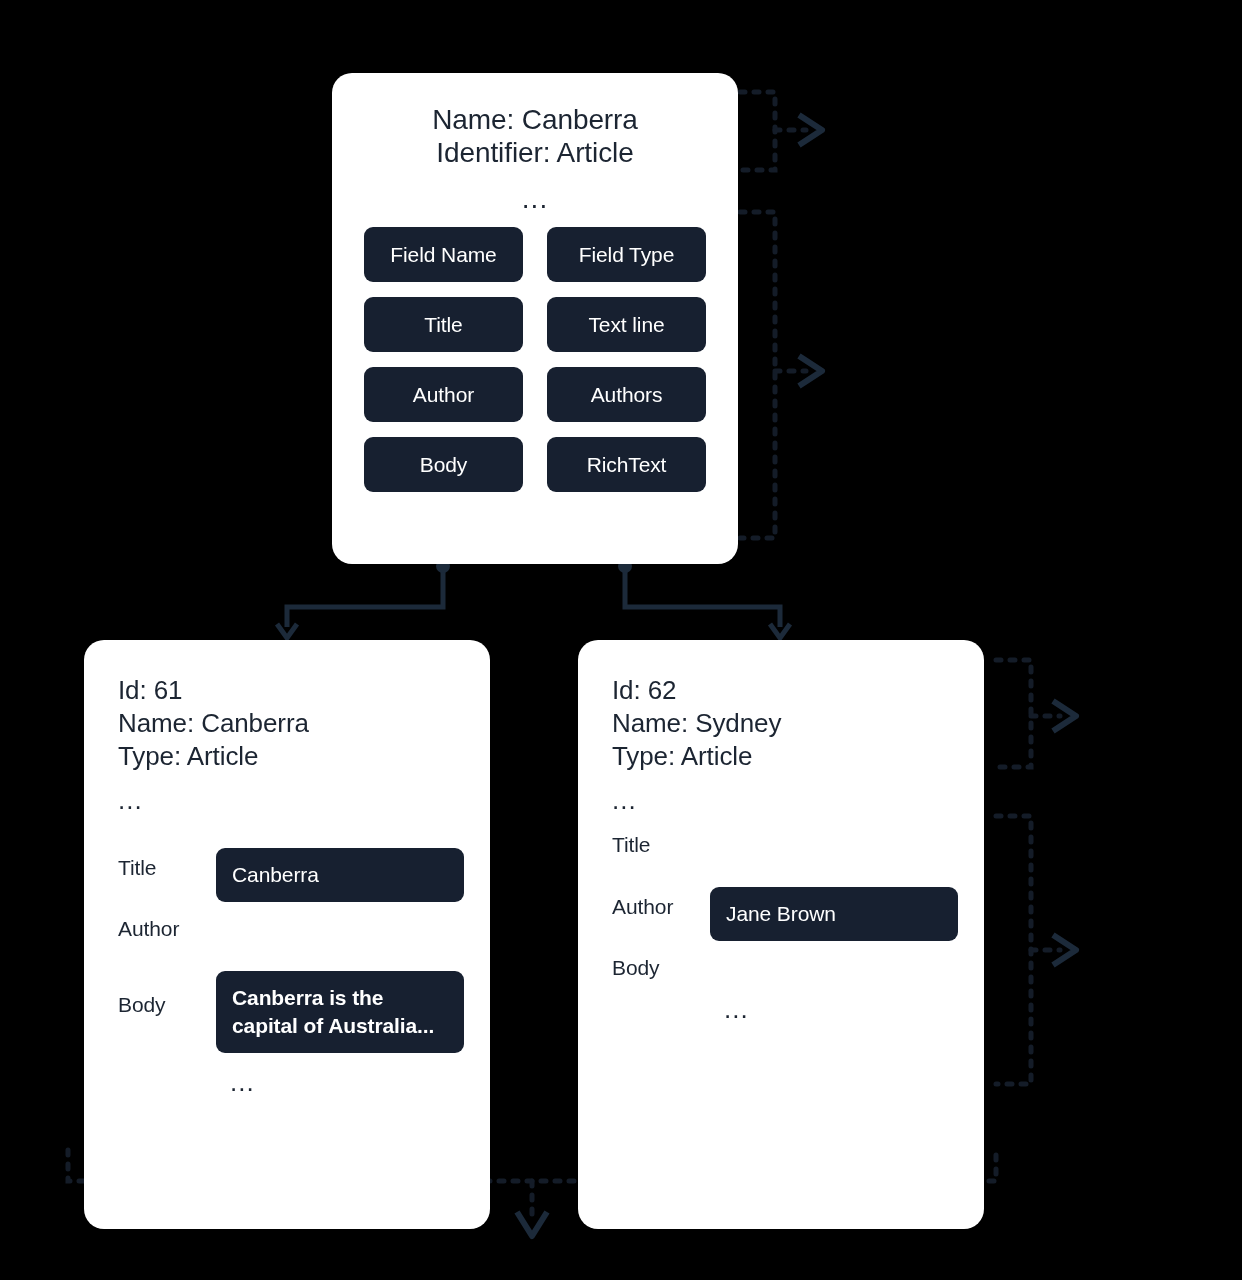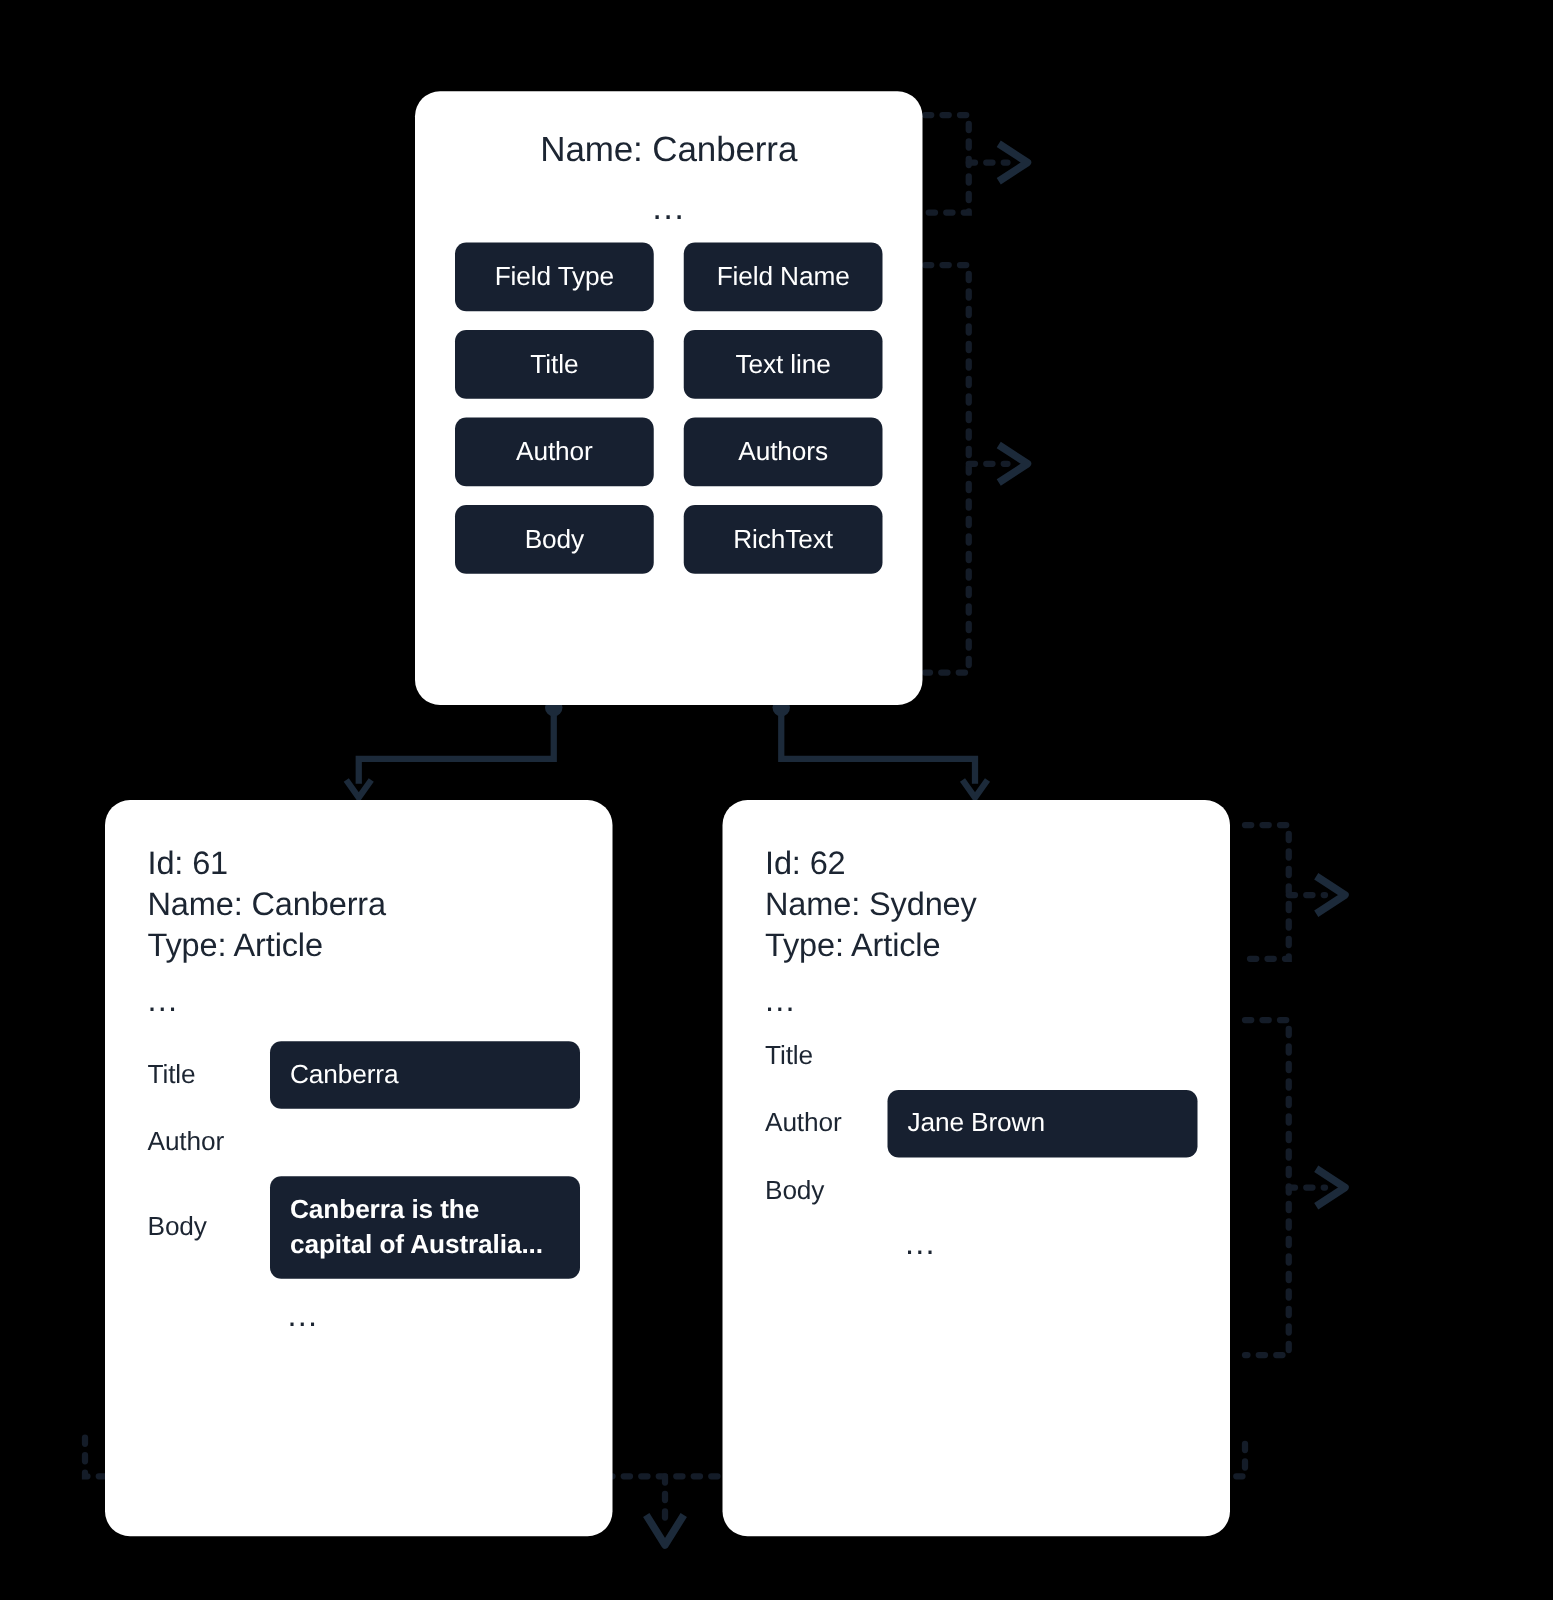--- a/index.html
+++ b/index.html
@@ -125,20 +125,21 @@
     border-radius: 9px;
     font-size: 21px;
     line-height: 28px;
     padding: 11px 16px;
     box-sizing: border-box;
     width: 256px;
     min-height: 54px;
     display: flex;
     align-items: center;
     letter-spacing: -0.1px;
+    margin-top: 15px;
   }
   .value-chip.tall { min-height: 82px; font-weight: bold; }
 
   .inst-foot-ellipsis {
     color: #1c2532;
     font-size: 26px;
     margin-top: 14px;
     margin-left: 112px;
     letter-spacing: 1px;
   }
@@ -195,26 +196,27 @@
 
     <g stroke="#141c28" stroke-width="5" fill="none" stroke-dasharray="5 9" stroke-linecap="round">
       <path d="M68,1150 L68,1181 L996,1181 L996,1150"></path>
       <path d="M532,1181 L532,1218"></path>
     </g>
     <path d="M517,1212 L532,1236 L547,1212" fill="none" stroke="#1c2a3a" stroke-width="6" stroke-linejoin="round"></path>
   </svg>
 
   <div class="card" id="schema-card">
     <div class="schema-title">Name: Canberra</div>
+    <div class="schema-title">Identifier: Article</div>
     <div class="schema-ellipsis">...</div>
 
     <div class="field-grid">
       <div class="field-row">
+        <div class="chip">Field Name</div>
         <div class="chip">Field Type</div>
-        <div class="chip">Field Name</div>
       </div>
       <div class="field-row">
         <div class="chip">Title</div>
         <div class="chip">Text line</div>
       </div>
       <div class="field-row">
         <div class="chip">Author</div>
         <div class="chip">Authors</div>
       </div>
       <div class="field-row">

